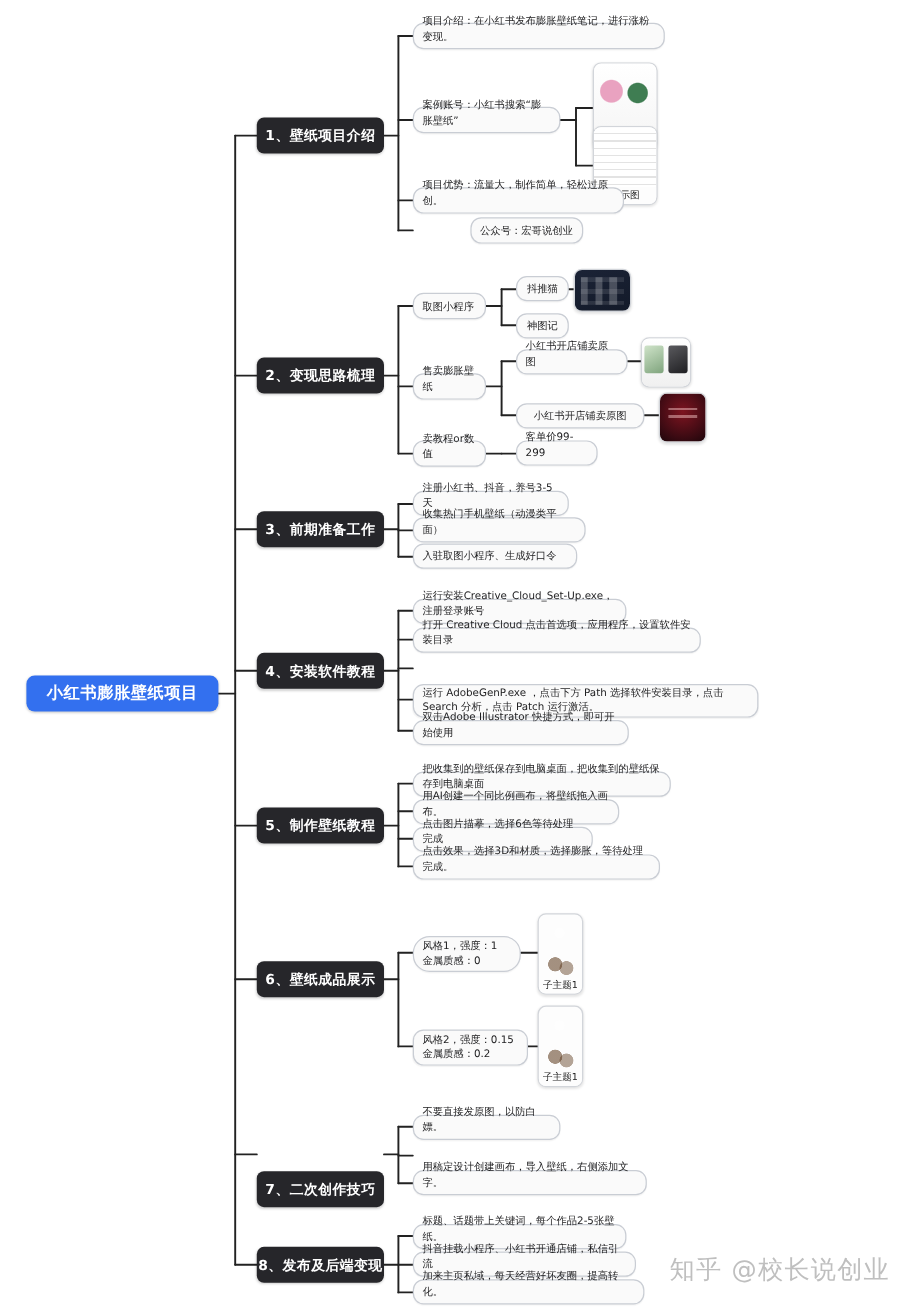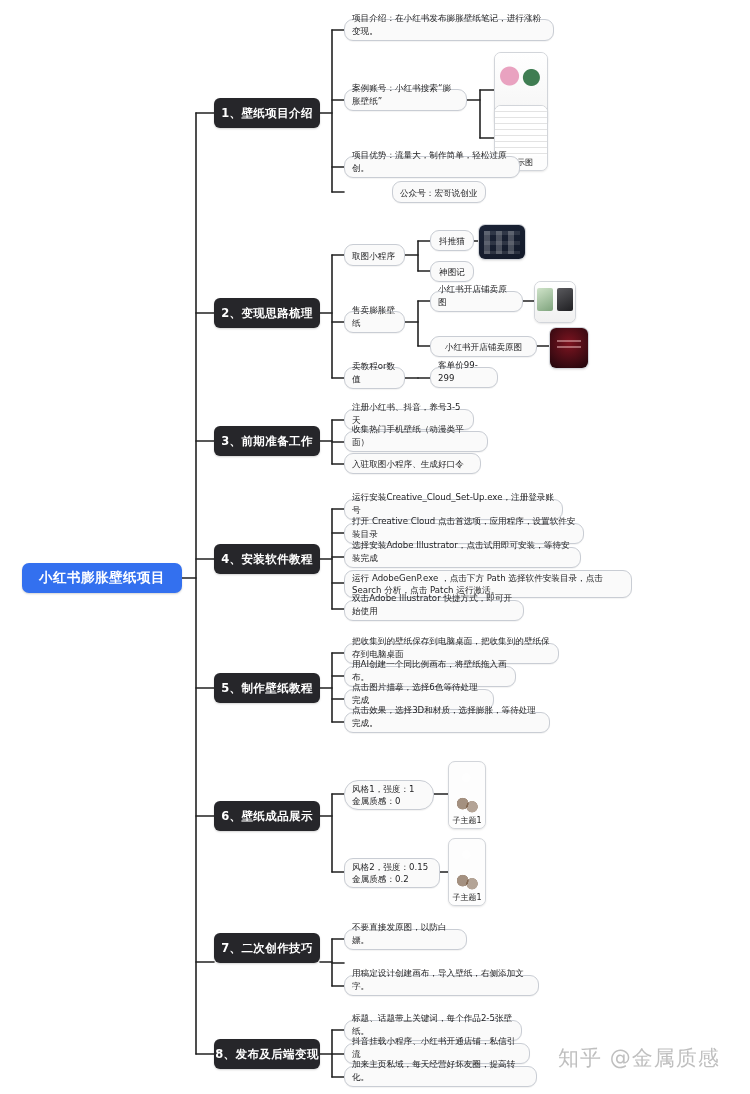--- a/index.html
+++ b/index.html
@@ -362,28 +362,25 @@
   <div class="node leaf-node" style="left:344px; top:431px; width:144px; height:21px;">
     <span>收集热门手机壁纸（动漫类平面）</span>
   </div>
   <div class="node leaf-node" style="left:344px; top:453px; width:137px; height:21px;">
     <span>入驻取图小程序、生成好口令</span>
   </div>
 
   <div class="node l1-node" style="left:214px; top:544px; width:106px; height:30px;">
     <span>4、安装软件教程</span>
   </div>
-  <div class="node leaf-node" style="left:344px; top:499px; width:219px; height:21px;">
+  <div class="node leaf-node" style="left:344px; top:499px; width:178px; height:21px;">
     <span>运行安装Creative_Cloud_Set-Up.exe，注册登录账号</span>
   </div>
   <div class="node leaf-node" style="left:344px; top:523px; width:240px; height:21px;">
     <span>打开 Creative Cloud 点击首选项，应用程序，设置软件安装目录</span>
-  </div>
-  <div class="node leaf-node" style="left:344px; top:547px; width:237px; height:21px;">
-    <span>选择安装Adobe Illustrator，点击试用即可安装，等待安装完成</span>
   </div>
   <div class="node leaf-node multi" style="left:344px; top:570px; width:288px; height:28px;">
     <span>运行 AdobeGenP.exe ，点击下方 Path 选择软件安装目录，点击 Search 分析，点击 Patch 运行激活。</span>
   </div>
   <div class="node leaf-node" style="left:344px; top:600px; width:180px; height:21px;">
     <span>双击Adobe Illustrator 快捷方式，即可开始使用</span>
   </div>
 
   <div class="node l1-node" style="left:214px; top:673px; width:106px; height:30px;">
     <span>5、制作壁纸教程</span>
@@ -418,21 +415,21 @@
     <span>风格2，强度：0.15
 金属质感：0.2</span>
   </div>
   <div class="thumb" style="left:448px; top:838px; width:38px; height:68px;">
     <div class="img">
         <div class="art-wall"></div>
       </div>
     <div class="cap">子主题1</div>
   </div>
 
-  <div class="node l1-node" style="left:214px; top:933px; width:106px; height:30px;">
+  <div class="node l1-node" style="left:214px; top:976px; width:106px; height:30px;">
     <span>7、二次创作技巧</span>
   </div>
   <div class="node leaf-node" style="left:344px; top:929px; width:123px; height:21px;">
     <span>不要直接发原图，以防白嫖。</span>
   </div>
   <div class="node leaf-node" style="left:344px; top:975px; width:195px; height:21px;">
     <span>用稿定设计创建画布，导入壁纸，右侧添加文字。</span>
   </div>
 
   <div class="node l1-node" style="left:214px; top:1039px; width:106px; height:30px;">
@@ -442,16 +439,16 @@
     <span>标题、话题带上关键词，每个作品2-5张壁纸。</span>
   </div>
   <div class="node leaf-node" style="left:344px; top:1043px; width:186px; height:21px;">
     <span>抖音挂载小程序、小红书开通店铺，私信引流</span>
   </div>
   <div class="node leaf-node" style="left:344px; top:1066px; width:193px; height:21px;">
     <span>加来主页私域，每天经营好坏友圈，提高转化。</span>
   </div>
 
   <div class="watermark" style="left:558px; top:1044px;">
-    <span>知乎 @金属质感</span>
+    <span>知乎 @校长说创业</span>
   </div>
 
 </div>
 
 </body></html>

